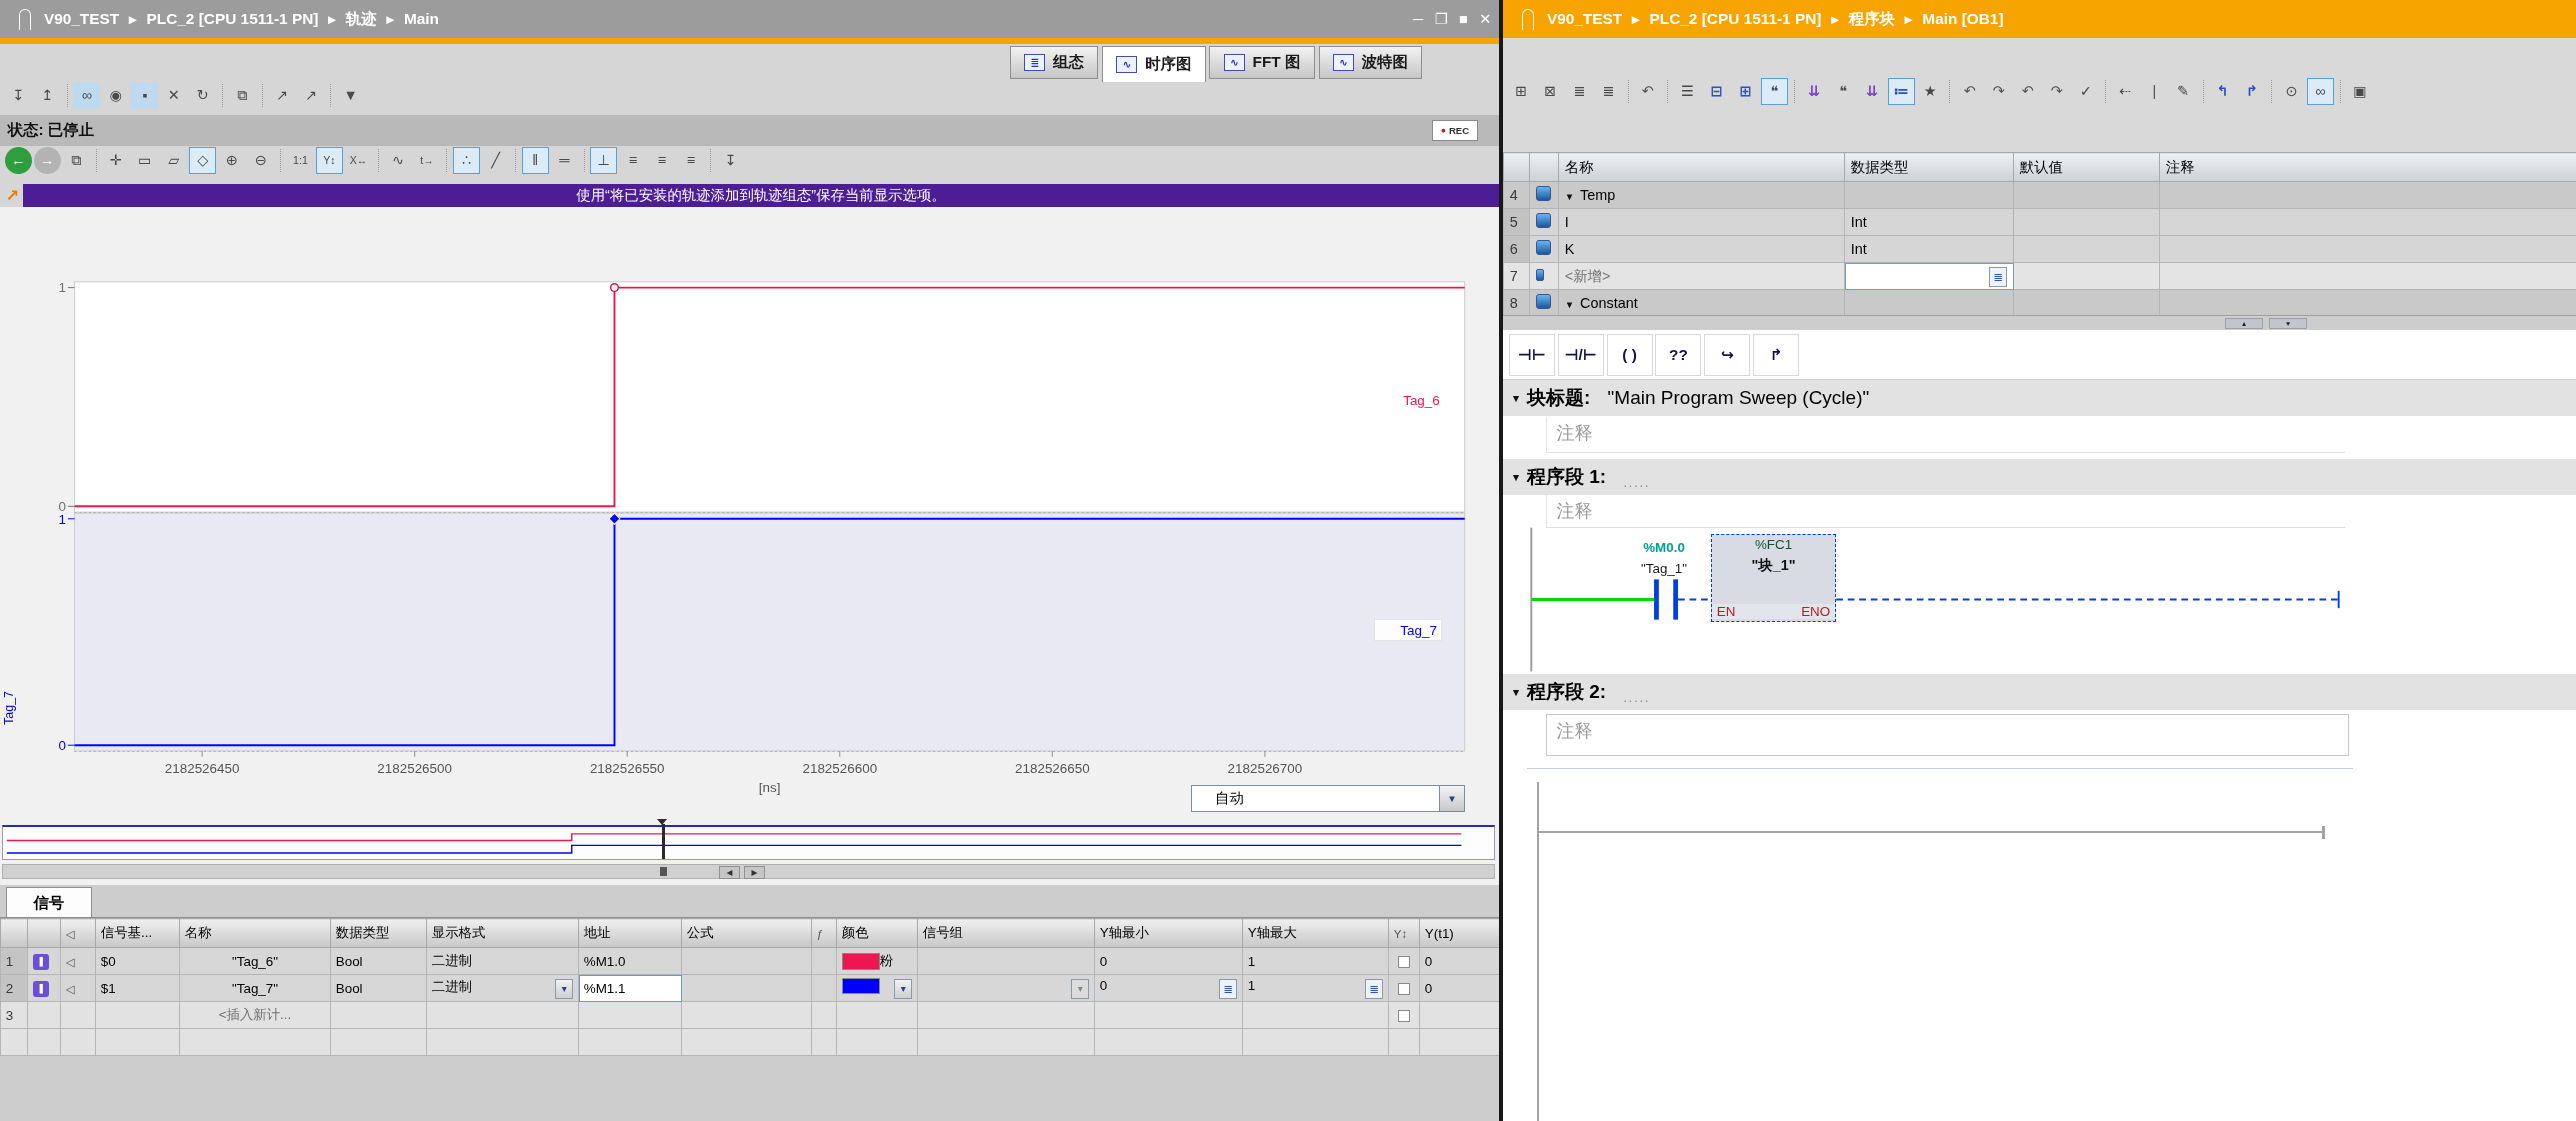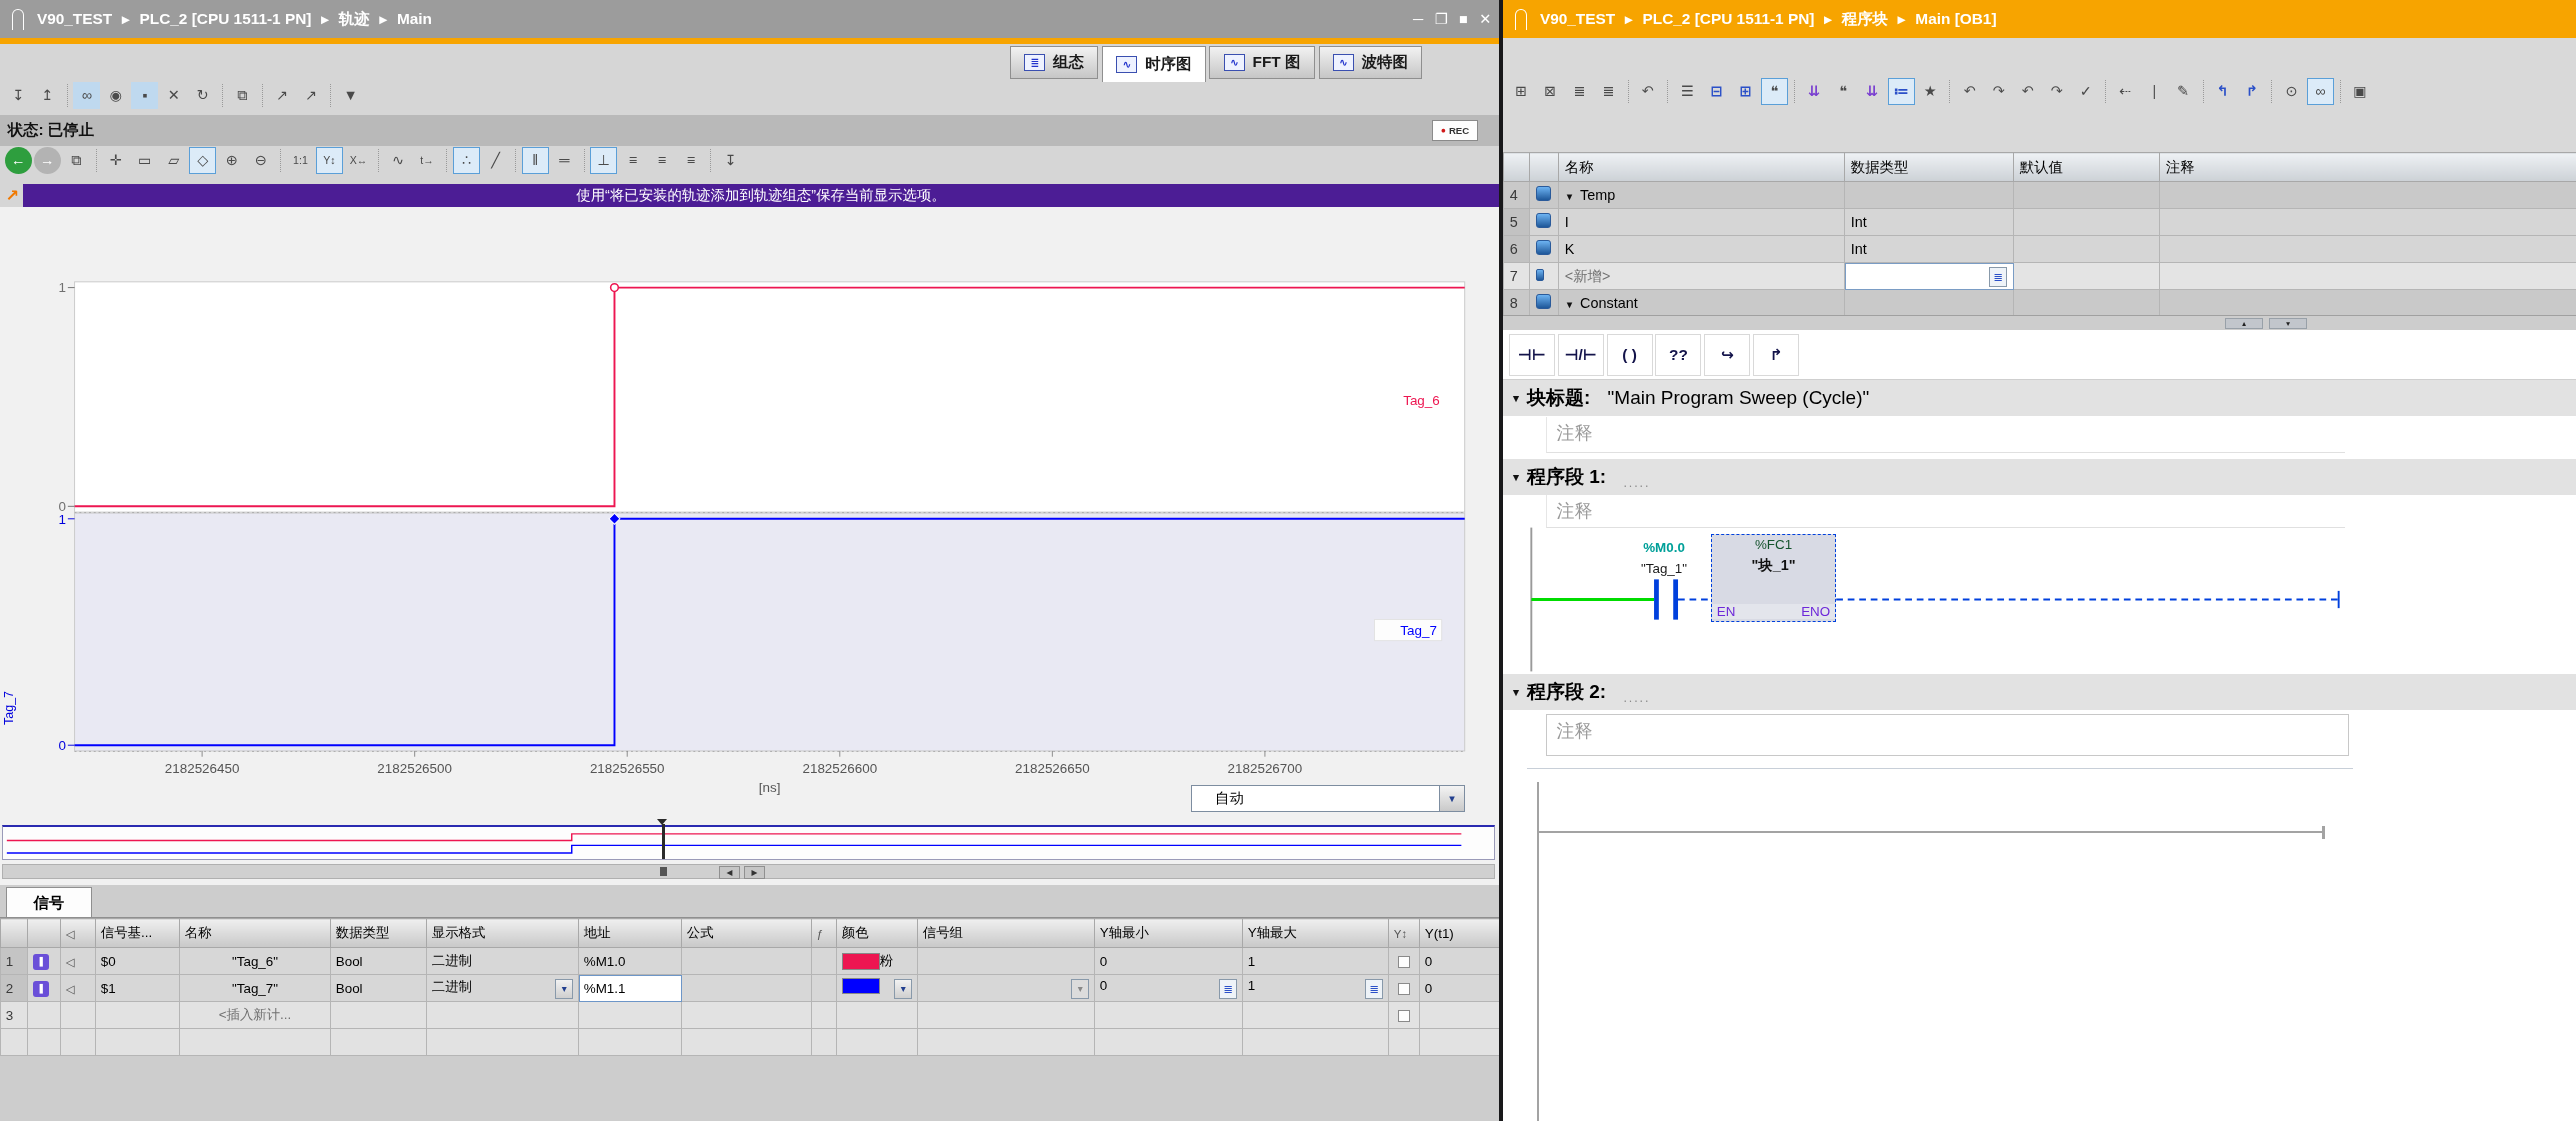--- a/index.html
+++ b/index.html
@@ -3,21 +3,21 @@
 <meta charset="utf-8">
 <style>
   * { margin:0; padding:0; box-sizing:border-box; font-family:"Liberation Sans","DejaVu Sans",sans-serif; }
   html,body { width:2576px; height:1121px; overflow:hidden; background:#d6d6d6; }
   #app { position:relative; width:2576px; height:1121px; }
   
   #left-pane  { position:absolute; left:0; top:0; width:1499px; height:1121px; background:#d6d6d6; }
   #divider    { position:absolute; left:1499px; top:0; width:3.8px; height:1121px; background:#18181a; }
   #right-pane { position:absolute; left:1503px; top:0; width:1073px; height:1121px; background:#d9d9d9; }
   
-  .titlebar { position:absolute; left:0; top:0; right:0; height:38px; color:#fff; font-size:15.4px; font-weight:bold; display:flex; align-items:center; padding-left:12px; }
+  .titlebar { position:absolute; left:0; top:0; right:0; height:38px; color:#fff; font-size:15.4px; font-weight:bold; display:flex; align-items:center; padding-left:19px; }
   #left-pane .titlebar  { background:#9c9c9c; }
   #right-pane .titlebar { background:#f7a400; }
   .orangeline { position:absolute; left:0; top:38px; right:0; height:5.8px; background:#f7a400; }
   .crumb-sep { font-size:10.6px; margin:0 9.6px; font-weight:normal; }
   .clip { display:inline-block; width:11.5px; height:21px; border:1.9px solid #fff; border-top-left-radius:5.8px; border-top-right-radius:5.8px; border-bottom:none; margin-right:13.4px; }
   .winbtns { margin-left:auto; margin-right:7.7px; display:flex; gap:11.5px; font-size:14.4px; font-weight:bold; }
   .winbtns span { cursor:default; }
   
   .viewtabs { position:absolute; top:46px; left:1010px; display:flex; gap:3.8px; }
   .vtab { height:33px; padding:0 13.4px; display:flex; align-items:center; gap:7.7px; font-size:15.4px; font-weight:bold;
@@ -100,21 +100,21 @@
   .netdots { font-size:12.5px; color:#8a8a8a; letter-spacing:1.9px; margin-top:11.5px; }
   .cmt { position:absolute; background:#fff; font-size:18px; color:#9b9b9b; padding:3.8px 0 0 9.6px; border-bottom:1px solid #e0e0e0; border-left:1px solid #e6e6e6; }
   .cmt.boxed { border:1px solid #c8c8c8; }
   
   .rung-svg { position:absolute; left:0; top:518px; }
   .opaddr { position:absolute; width:106px; text-align:center; color:#00a099; font-weight:bold; font-size:13.4px; }
   .optag  { position:absolute; width:106px; text-align:center; color:#1a1a1a; font-size:13.4px; }
   .fcbox { position:absolute; left:208px; top:534px; width:125px; height:88px; background:#d8dae4; border:1.9px dashed #0040dd; }
   .fcbox .addr { text-align:center; color:#14532d; font-weight:normal; font-size:13.4px; margin-top:1.9px; }
   .fcbox .bname { text-align:center; color:#111; font-weight:bold; font-size:14.4px; margin-top:3.8px; }
-  .fcbox .enrow { position:absolute; left:0; right:0; bottom:1.9px; display:flex; justify-content:space-between; padding:0 4.8px; font-size:13.4px; color:#6d28d9; background:#e3e5ec; }
+  .fcbox .enrow { position:absolute; left:0; right:0; bottom:1.9px; display:flex; justify-content:space-between; padding:0 4.8px; font-size:13.4px; color:#b91c1c; background:#e3e5ec; }
   .sepline { position:absolute; left:24px; top:768px; width:826px; height:1px; background:#c8cfd8; }
   .rail2v { position:absolute; left:34px; top:782px; width:1.9px; height:339px; background:#a3a3a3; }
   .rail2h { position:absolute; left:34px; top:831px; width:787px; height:1.9px; background:#a3a3a3; }
   .rail2t { position:absolute; left:819px; top:826px; width:2.9px; height:13.4px; background:#a3a3a3; }
 </style>
 </head>
 <body>
 
 <div id="app">
 

